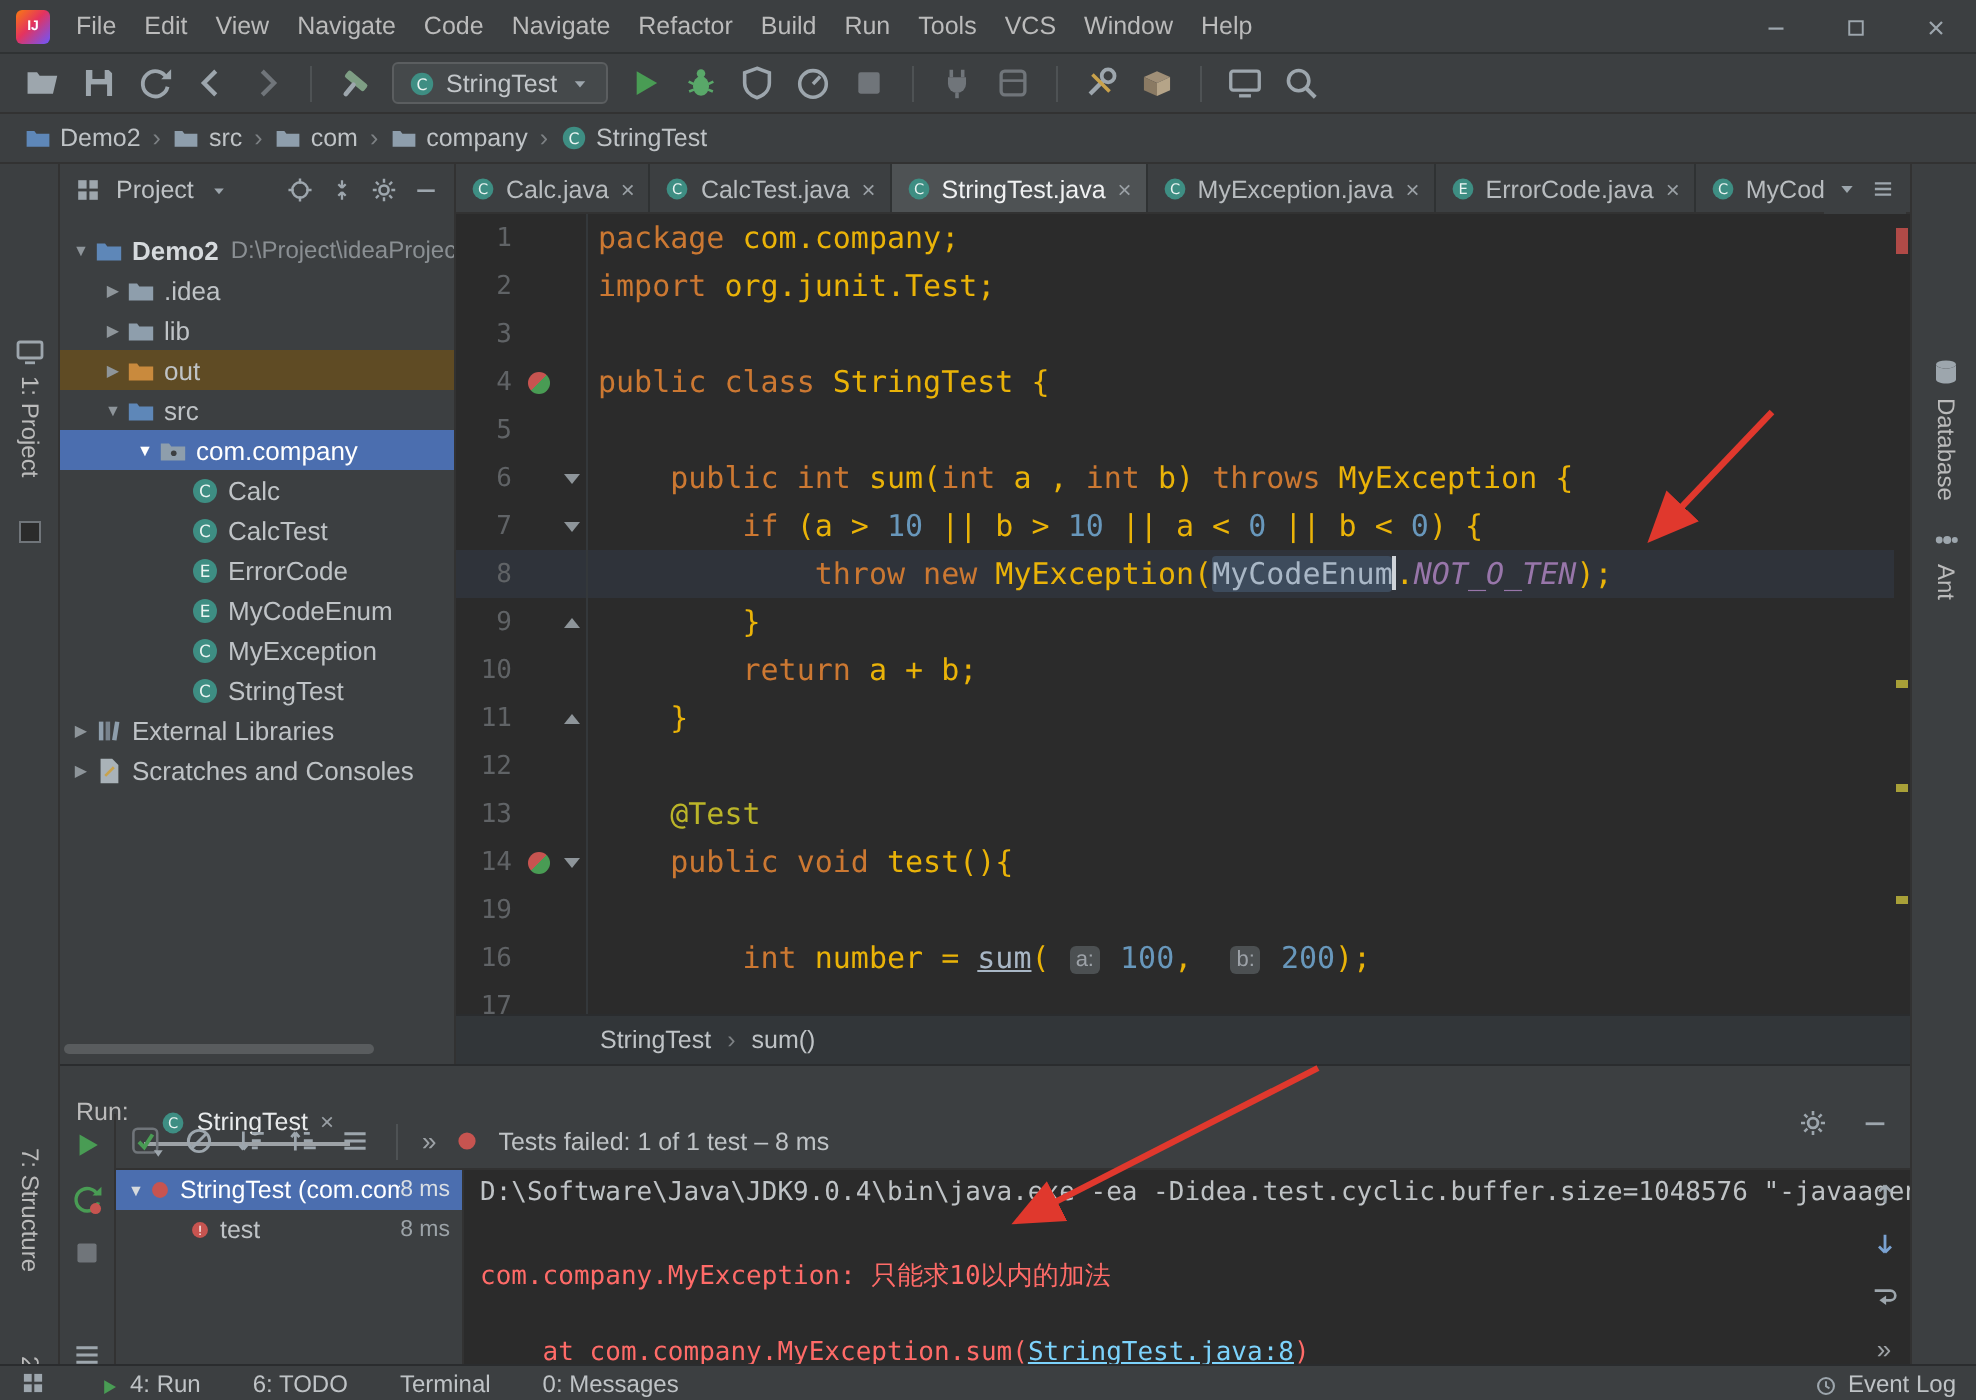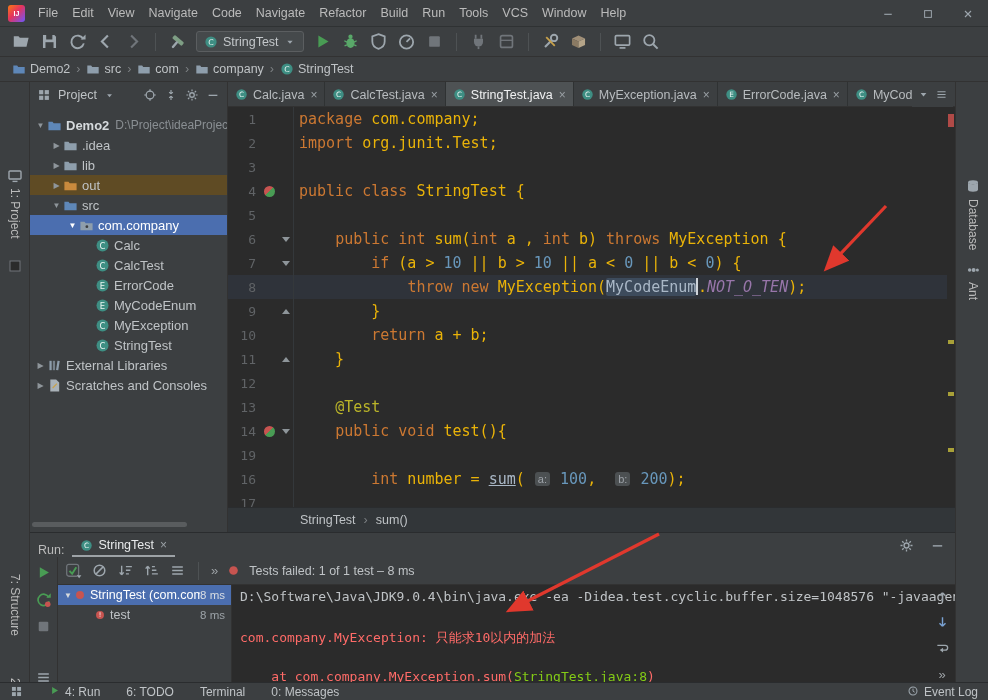--- a/index.html
+++ b/index.html
@@ -84,21 +84,21 @@
 .caret{display:inline-block;width:1.5px;height:17px;background:#CED3D9;vertical-align:-3px}
 .runmark{width:11px;height:11px;border-radius:50%;background:linear-gradient(135deg,#C75450 50%,#499C54 50%)}
 .tri-d{width:0;height:0;border-left:4px solid transparent;border-right:4px solid transparent;border-top:5px solid #8E959A}
 .tri-u{width:0;height:0;border-left:4px solid transparent;border-right:4px solid transparent;border-bottom:5px solid #8E959A}
 #stripe-marks{position:absolute;right:1px;top:28px;bottom:28px;width:6px}
 .mark{position:absolute;left:0;width:6px}
 #ed-breadcrumb{position:absolute;left:0;right:0;bottom:0;height:25px;background:#323639;border-top:1px solid #2A2C2E;display:flex;align-items:center;padding-left:72px;gap:8px;font-size:12.5px;color:#BFC3C6}
 .eb-sep{color:#7D8184}
 
 #run-panel{position:absolute;left:30px;top:532px;width:925px;height:150px;background:#3C3F41;border-top:1px solid #2A2C2E}
-#rp-header{position:absolute;left:0;top:0;right:0;height:24px;display:flex;align-items:flex-end;padding-left:8px;font-size:12.5px;gap:8px}
+#rp-header{position:absolute;left:0;top:16px;right:0;height:24px;display:flex;align-items:flex-start;padding-left:8px;font-size:12.5px;gap:8px}
 #rp-tab{display:flex;align-items:center;gap:5px;height:24px;padding:0 8px;box-shadow:inset 0 -2px 0 #9DA2A6;color:#E8EAEB}
 #rp-tab .icon{width:13px;height:13px}
 #rp-header-right{position:absolute;right:10px;top:0;height:24px;display:flex;align-items:center;gap:16px}
 #rp-header-right .icon{width:15px;height:15px}
 #rp-toolbar{position:absolute;left:28px;top:24px;right:0;height:28px;border-bottom:1px solid #323232;display:flex;align-items:center;gap:9px;padding-left:7px}
 #rp-toolbar .icon{width:17px;height:17px}
 .rp-more{color:#9DA2A6;font-size:13px}
 #rp-status{font-size:12.5px;color:#BFC3C6}
 #rp-strip{position:absolute;left:0;top:24px;bottom:0;width:28px;border-right:1px solid #323232;display:flex;flex-direction:column;align-items:center;padding-top:7px;gap:10px}
 .rps-btn{width:17px;height:17px;display:inline-flex}
@@ -110,26 +110,26 @@
 .rt-row .icon{width:12px;height:12px}
 .rt-row.selected{background:#4B6EAF;color:#fff}
 .rt-label{margin-left:4px;overflow:hidden}
 .rt-time{margin-left:auto;color:#9CA3A8;font-size:11.5px}
 .rt-row.selected .rt-time{color:#D9DEE3}
 #rp-console{position:absolute;left:202px;top:52px;right:0;bottom:0;background:#2B2B2B;font-family:"DejaVu Sans Mono",monospace;font-size:13px;overflow:hidden}
 .con-line{position:absolute;left:8px;white-space:pre}
 .con-cmd{color:#BFC3C6}
 .con-error{color:#FF6B68}
 .con-stack{color:#FF6B68}
-.con-link{color:#84cc16;text-decoration:underline}
+.con-link{color:#7dd3fc;text-decoration:underline}
 #rp-console-tb{position:absolute;right:2px;top:56px;width:22px;bottom:0;display:flex;flex-direction:column;align-items:center;gap:11px}
 #rp-console-tb .icon{width:15px;height:15px}
 
 #statusbar{position:absolute;left:0;top:682px;width:988px;height:18px;background:#3C3F41;border-top:1px solid #2A2C2E;display:flex;align-items:center;padding:0 10px;gap:26px;font-size:12px;color:#BFC3C6}
-.sb-item{display:inline-flex;align-items:flex-start;gap:5px;white-space:nowrap}
+.sb-item{display:inline-flex;align-items:flex-end;gap:5px;white-space:nowrap}
 
 #arrows{position:absolute;left:0;top:0;width:988px;height:700px;pointer-events:none;z-index:60}
 </style>
 </head>
 <body>
 
 <div id="app">
 
   <header id="titlebar">
     <span class="logo">IJ</span>

